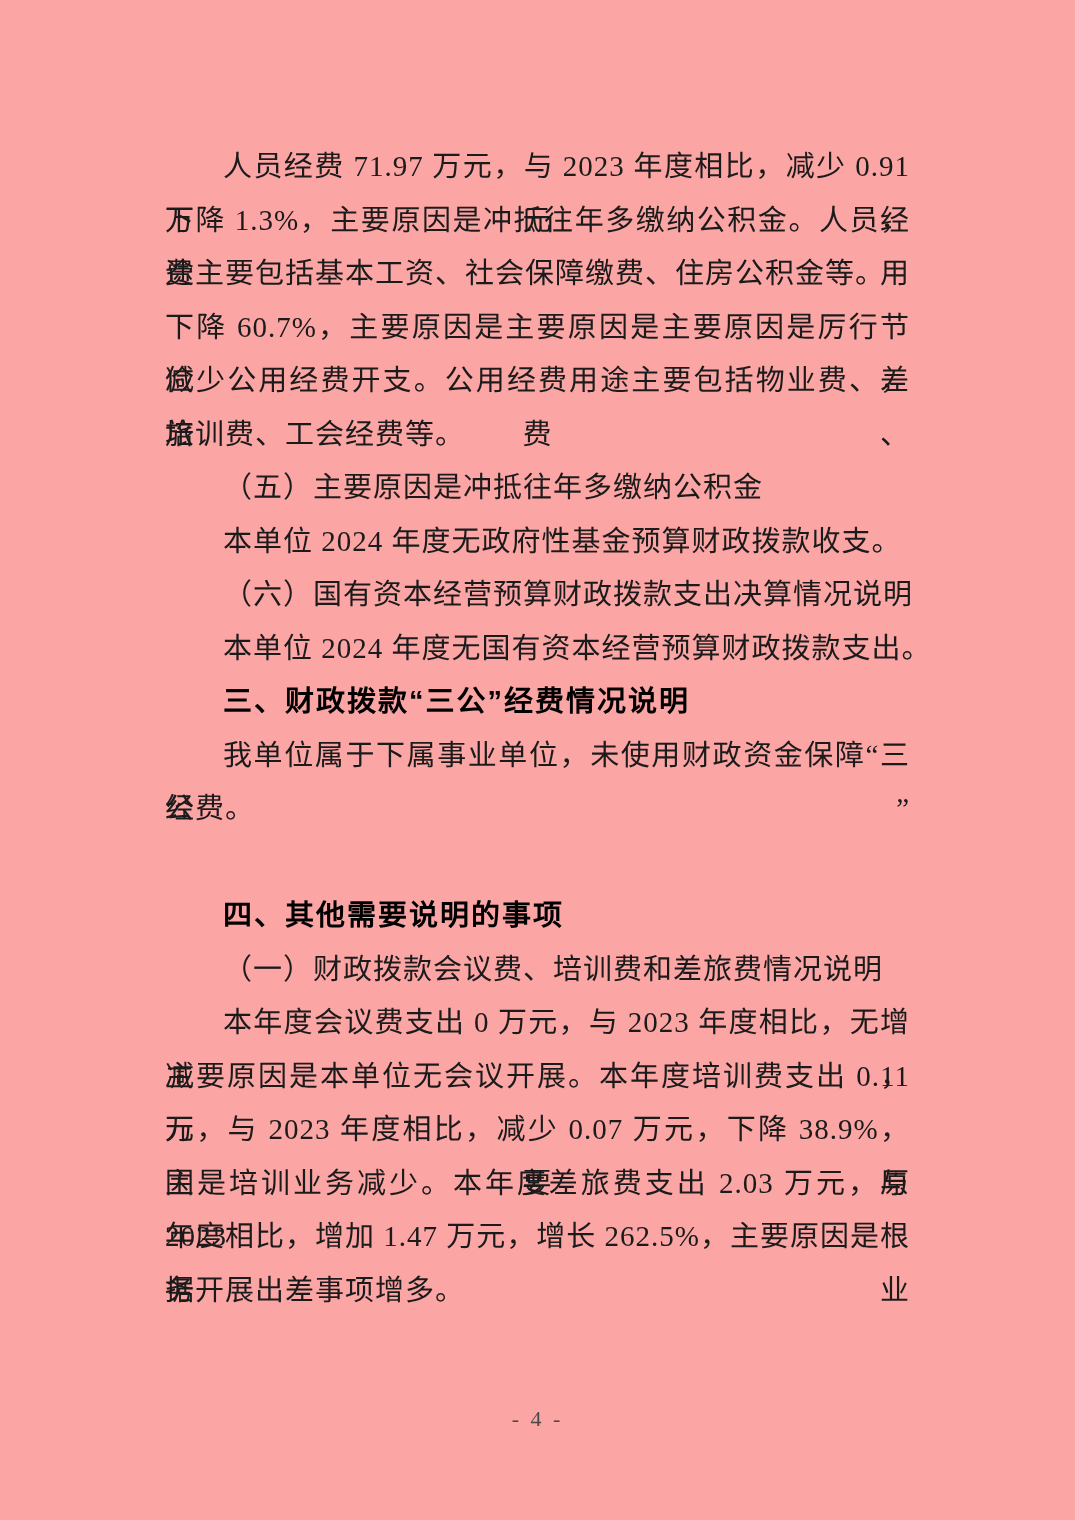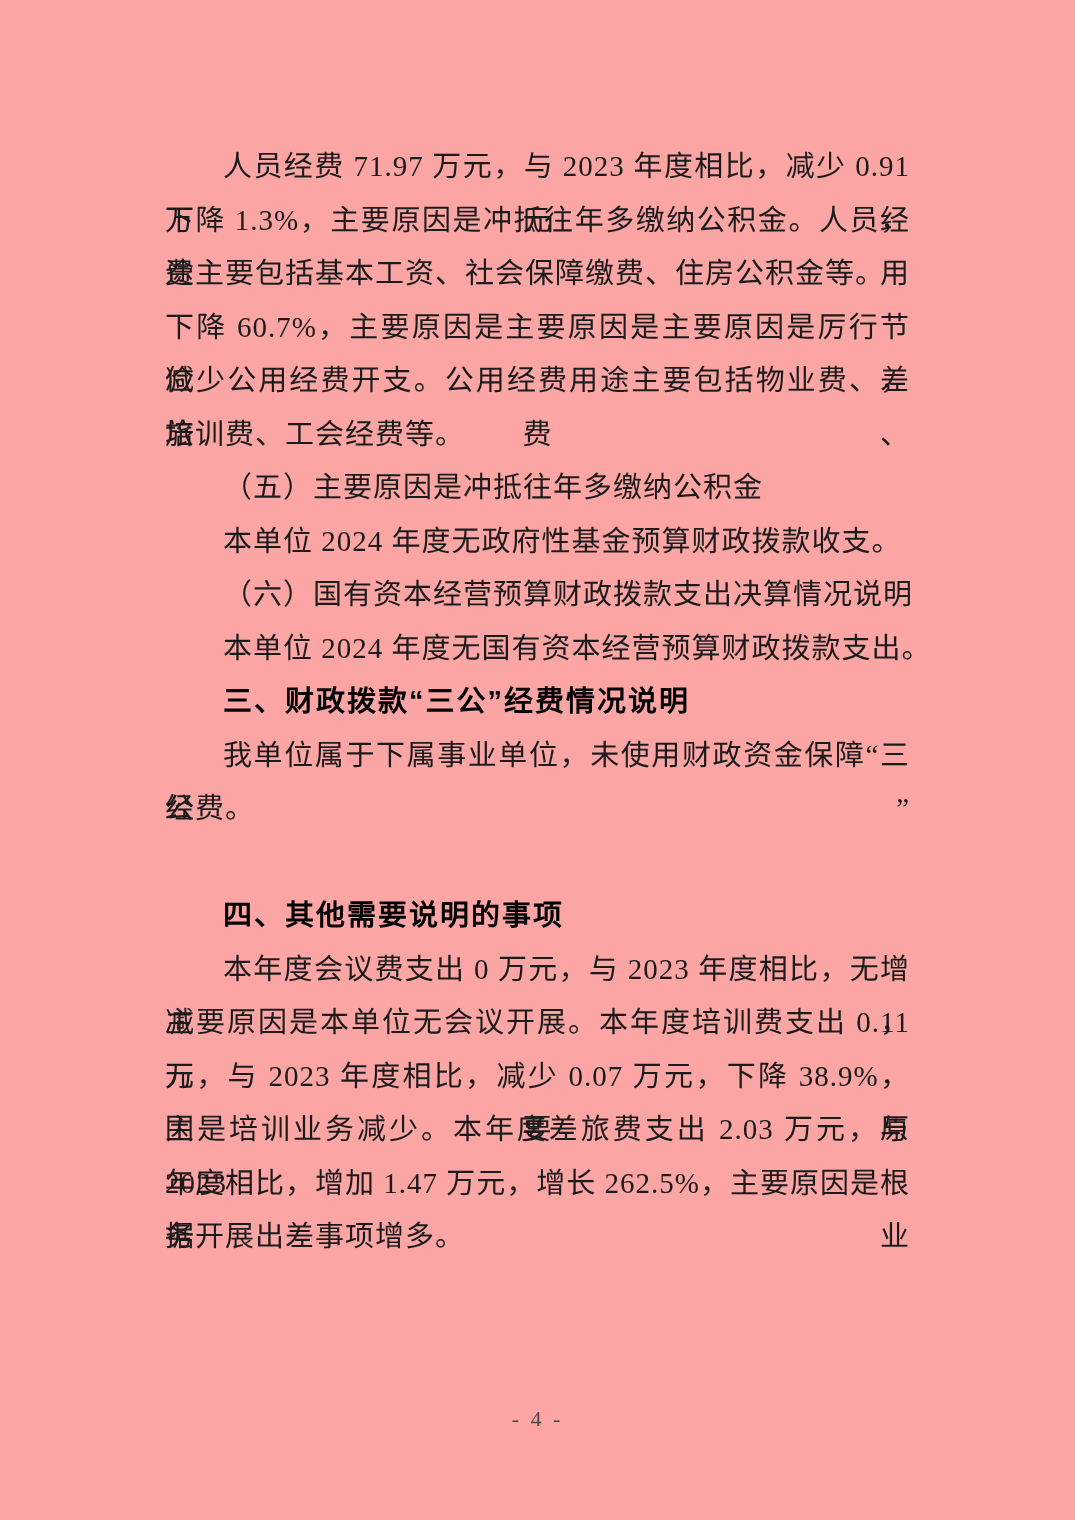--- a/index.html
+++ b/index.html
@@ -74,20 +74,21 @@
     <div class="ln">培训费、工会经费等。</div>
     <div class="ln ind">（五）主要原因是冲抵往年多缴纳公积金</div>
     <div class="ln ind">本单位 2024 年度无政府性基金预算财政拨款收支。</div>
     <div class="ln ind">（六）国有资本经营预算财政拨款支出决算情况说明</div>
     <div class="ln ind">本单位 2024 年度无国有资本经营预算财政拨款支出。</div>
     <div class="ln ind hd">三、财政拨款“三公”经费情况说明</div>
     <div class="ln ind j">我单位属于下属事业单位，未使用财政资金保障“三公”</div>
     <div class="ln">经费。</div>
     <div class="ln"></div>
     <div class="ln ind hd">四、其他需要说明的事项</div>
+    <div class="ln ind">（一）财政拨款会议费、培训费和差旅费情况说明</div>
     <div class="ln ind j">本年度会议费支出 0 万元，与 2023 年度相比，无增减，</div>
     <div class="ln j">主要原因是本单位无会议开展。本年度培训费支出 0.11 万</div>
     <div class="ln j">元，与 2023 年度相比，减少 0.07 万元，下降 38.9%，主要原</div>
     <div class="ln j">因是培训业务减少。本年度差旅费支出 2.03 万元，与 2023</div>
     <div class="ln j">年度相比，增加 1.47 万元，增长 262.5%，主要原因是根据业</div>
     <div class="ln">务开展出差事项增多。</div>
   </div>
 
   <div class="footer">- 4 -</div>
 </div>

